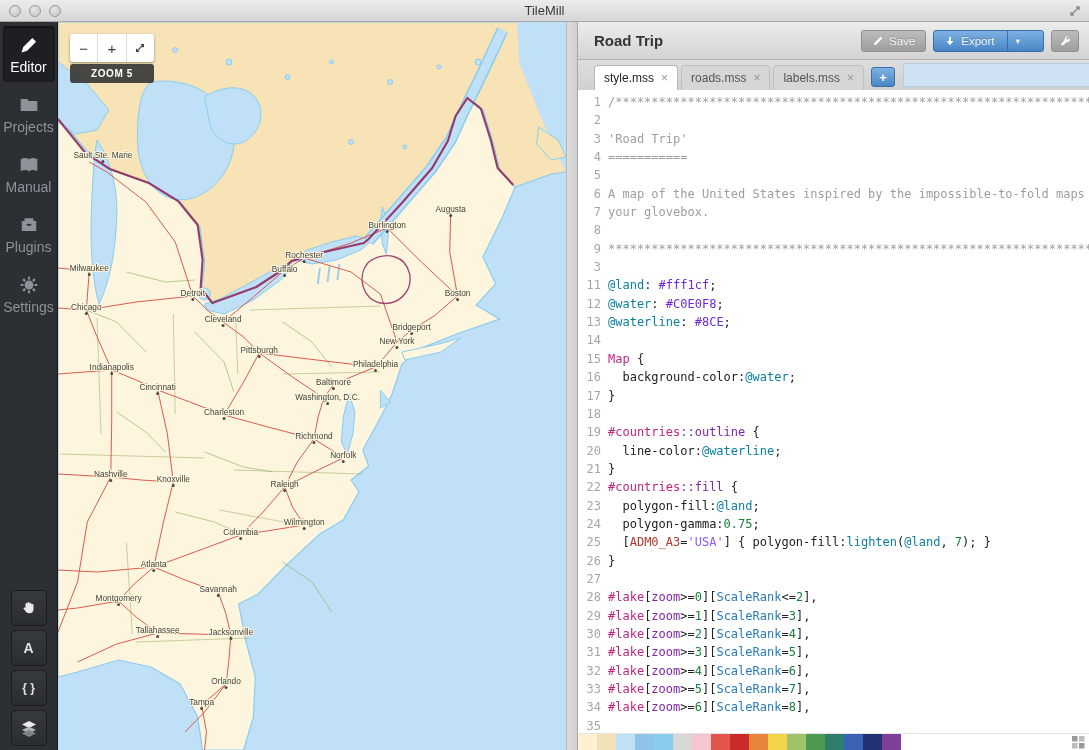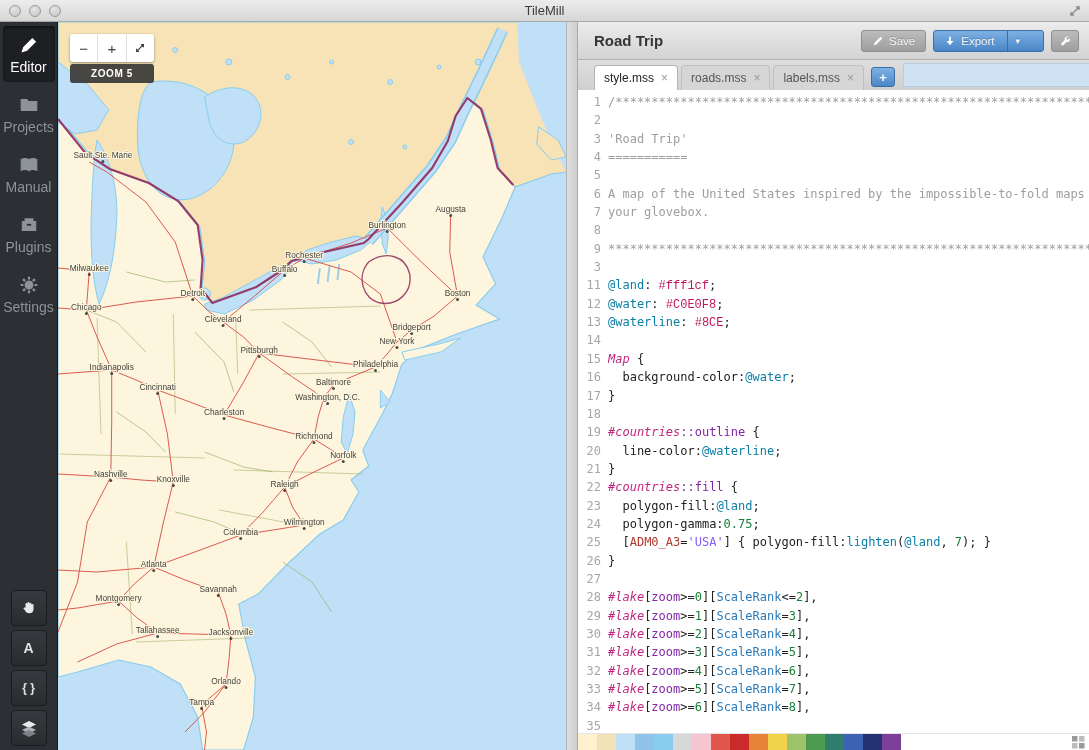--- a/index.html
+++ b/index.html
@@ -71,23 +71,23 @@
     background:linear-gradient(#7db1e3,#4a86c6); color:#fff; font-size:13px; font-weight:bold; cursor:pointer; }
   .tab-drop { flex:1; height:24px; margin:0 0 0 2px; align-self:center; background:#cfe2f4; border:1px solid #b6cde6; border-right:none; }
 
   .code-wrap { flex:1; display:flex; overflow:hidden; background:#fff; padding-top:3px; }
   .gutter { width:30px; text-align:right; padding-right:7px; color:#a6a6a6; flex-shrink:0; }
   .gutter div, .code-line { height:18.35px; line-height:18.35px; font-family:"DejaVu Sans Mono", monospace; font-size:12px; white-space:pre; }
   .code-lines { flex:1; overflow:hidden; }
   .t-pln { color:#222; }
   .t-com { color:#9e9e9e; }
   .t-var { color:#0b7fa3; }
-  .t-atom { color:#be185d;font-family:Liberation Mono, monospace; }
+  .t-atom { color:#6d28d9; }
   .t-num { color:#188038; }
-  .t-sel { color:#c0267e;font-style:italic; }
+  .t-sel { color:#c0267e; }
   .t-psu { color:#8027a8; }
   .t-kw  { color:#8027a8; }
   .t-att { color:#b03a2e; }
   .t-str { color:#8b5cf6; }
   .t-fn  { color:#0b7fa3; }
   .t-fld { color:#2a7ab9; }
 
   .palette { height:17px; background:#fff; border-top:1px solid #e4e4e4; display:flex; align-items:stretch; position:relative; }
   .swatch { width:19px; cursor:pointer; }
   .palette-end { position:absolute; right:4px; top:2px; width:13px; height:13px; }

